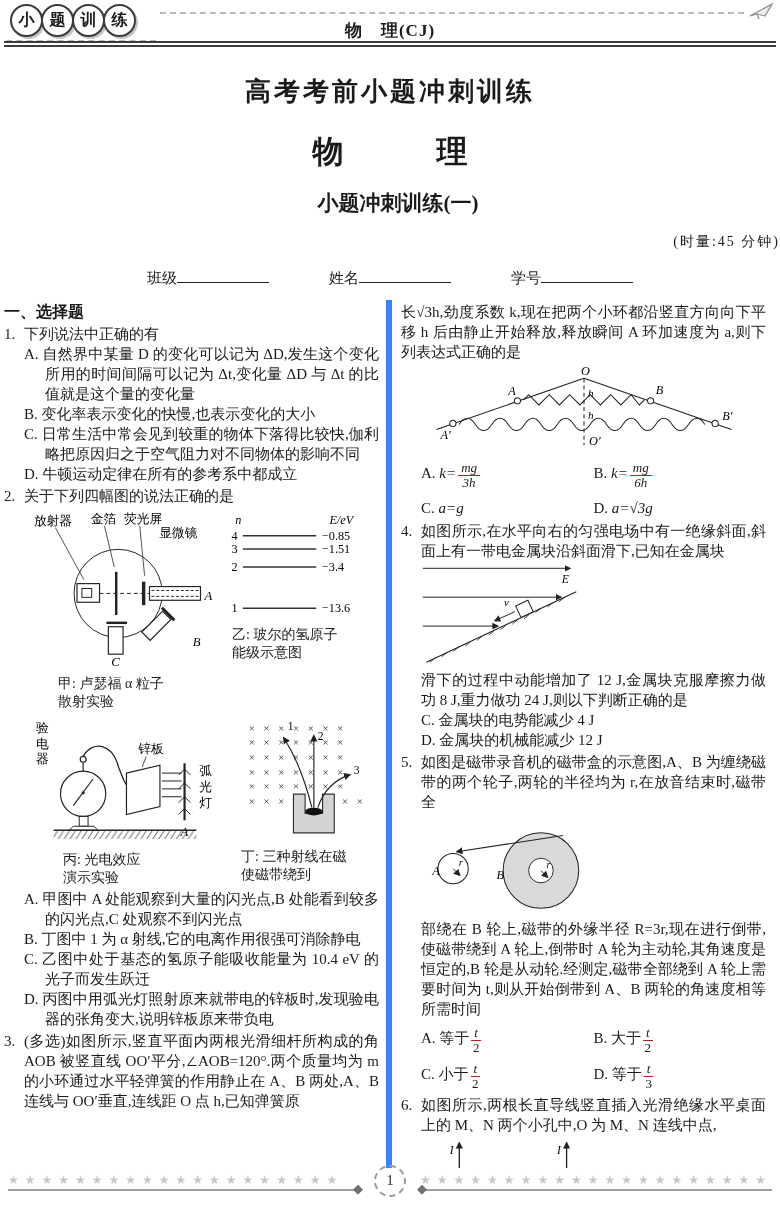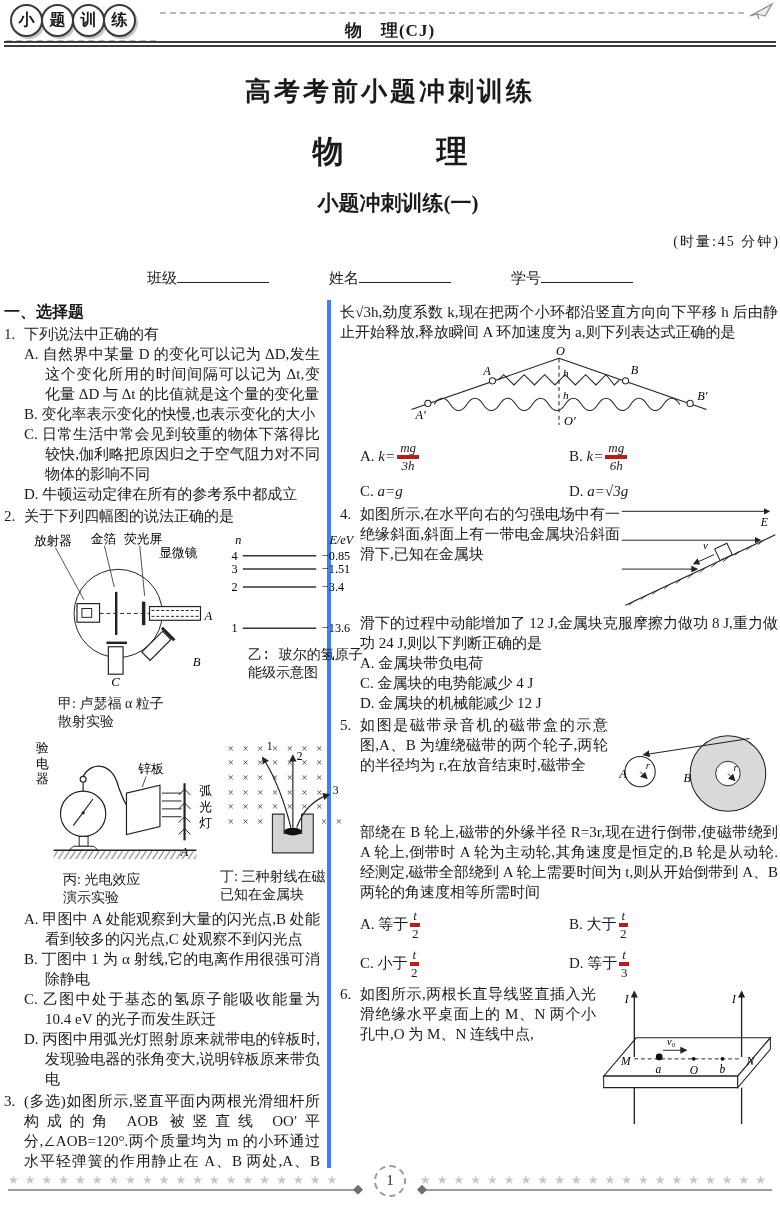--- a/index.html
+++ b/index.html
@@ -22,41 +22,41 @@
   
   .t-main{text-align:center;font-size:26px;font-weight:bold;margin:28px 0 0;letter-spacing:3px;}
   .t-subject{text-align:center;font-size:31px;font-weight:bold;margin-top:22px;white-space:pre;}
   .t-sub{text-align:center;font-size:21px;font-weight:bold;margin-top:16px;margin-left:16px;}
   .t-time{text-align:right;font-size:14px;margin-top:16px;letter-spacing:2px;}
   .t-fields{display:flex;justify-content:center;gap:60px;margin:18px 0 12px;font-size:15px;}
   .blank{display:inline-block;width:92px;border-bottom:1px solid #222;height:13px;}
   
   .columns{display:flex;margin-top:6px;height:868px;overflow:hidden;}
   .col{font-size:15px;line-height:20px;text-align:justify;}
-  .col-left{width:331px;border-right:4px solid #3b82f6;padding:2px 7px 0 4px;box-sizing:border-box;}
-  .col-right{flex:1;padding:2px 2px 0 9px;box-sizing:border-box;}
+  .col-left{width:392px;border-right:6px solid #3b82f6;padding:2px 7px 0 4px;box-sizing:border-box;}
+  .col-right{flex:1;padding:2px 14px 0 9px;box-sizing:border-box;}
   .sec-head{font-weight:bold;font-size:16px;font-family:"Liberation Sans",sans-serif;margin-bottom:2px;}
   .q{position:relative;margin-top:2px;}
   .qnum{position:absolute;left:0;top:0;}
   .qbody{margin-left:20px;}
   .opt{padding-left:21px;text-indent:-21px;}
-  .stem-row{display:flex;}
+  .stem-row{display:flex;flex-direction:column;}
   .stem-row .stem-text{flex:1;}
   .fig{flex-shrink:0;}
   .fig-row{display:flex;justify-content:space-between;margin:5px 0 2px;padding-left:24px;padding-right:2px;}
   .fig-cap{font-size:14px;line-height:18px;margin-top:2px;}
   .cap-jia{margin-left:30px;}
-  .cap-yi{margin-left:24px;font-family:Liberation Mono, monospace;}
+  .cap-yi{margin-left:8px;}
   .cap-bing{margin-left:35px;}
   .cap-ding{}
   .opt-pair{display:flex;margin:7px 0 3px 20px;justify-content:flex-end;}
   .opt-cell{width:50%;}
   .it{font-style:italic;}
   .frac{display:inline-block;vertical-align:-9px;text-align:center;font-size:13px;line-height:1.1;margin:0 2px;}
-  .frac .fn{display:block;border-bottom:4px solid #b91c1c;padding:0 3px;}
+  .frac .fn{display:block;border-bottom:1px solid #b91c1c;padding:0 3px;}
   .frac .fd{display:block;}
   
   .footer{position:absolute;left:8px;right:8px;bottom:22px;display:flex;align-items:center;}
   .f-seg{flex:1;position:relative;height:18px;border-bottom:2px solid #9d9d9d;}
   .stars{position:absolute;bottom:1px;left:0;right:0;color:#c6c6c6;font-size:12px;
          letter-spacing:6px;white-space:nowrap;overflow:hidden;}
   .f-right .stars{text-align:right;}
   .diamond{position:absolute;bottom:-8px;color:#6f6f6f;font-size:13px;}
   .f-left .diamond{right:-3px;}
   .f-right .diamond{left:-3px;}
@@ -246,21 +246,21 @@
               <ellipse cx="75" cy="98" rx="9" ry="4" fill="#111"></ellipse>
               <line x1="75" y1="94" x2="75" y2="20" stroke="#222" stroke-width="1.2" marker-end="url(#ah)"></line>
               <path d="M73,94 Q62,50 44,22" fill="none" stroke="#222" stroke-width="1.2" marker-end="url(#ah)"></path>
               <path d="M79,94 Q88,68 112,60" fill="none" stroke="#222" stroke-width="1.2" marker-end="url(#ah)"></path>
               <text x="48" y="14" font-size="12">1</text>
               <text x="79" y="24" font-size="12">2</text>
               <text x="116" y="59" font-size="12">3</text>
             </svg>
             <div class="fig-cap cap-ding">
               <div>丁: 三种射线在磁</div>
-              <div>已知在金属块</div>
+              <div>使磁带绕到</div>
             </div>
           </div>
         </div>
 
         <div class="qbody">
           <div class="opt">A. 甲图中 A 处能观察到大量的闪光点,B 处能看到较多的闪光点,C 处观察不到闪光点</div>
           <div class="opt">B. 丁图中 1 为 α 射线,它的电离作用很强可消除静电</div>
           <div class="opt">C. 乙图中处于基态的氢原子能吸收能量为 10.4 eV 的光子而发生跃迁</div>
           <div class="opt">D. 丙图中用弧光灯照射原来就带电的锌板时,发现验电器的张角变大,说明锌板原来带负电</div>
         </div>
@@ -349,21 +349,20 @@
                 </g>
                 <g transform="translate(118,59) rotate(-25)">
                   <rect x="-8" y="-14" width="15" height="14" fill="#fff" stroke="#222" stroke-width="1.1"></rect>
                 </g>
                 <line x1="104" y1="56" x2="82" y2="66" stroke="#222" stroke-width="1.1" marker-end="url(#ah)"></line>
                 <text x="92" y="50" font-size="12" font-style="italic">v</text>
               </svg>
             </div>
           </div>
           <div>滑下的过程中动能增加了 12 J,金属块克服摩擦力做功 8 J,重力做功 24 J,则以下判断正确的是</div>
-          <div class="opt">A. 金属块带负电荷</div>
           <div class="opt">C. 金属块的电势能减少 4 J</div>
           <div class="opt">D. 金属块的机械能减少 12 J</div>
         </div>
       </div>
 
       <div class="q">
         <span class="qnum">5.</span>
         <div class="qbody">
           <div class="stem-row">
             <div class="stem-text">如图是磁带录音机的磁带盒的示意图,A、B 为缠绕磁带的两个轮子,两轮的半径均为 r,在放音结束时,磁带全</div>

